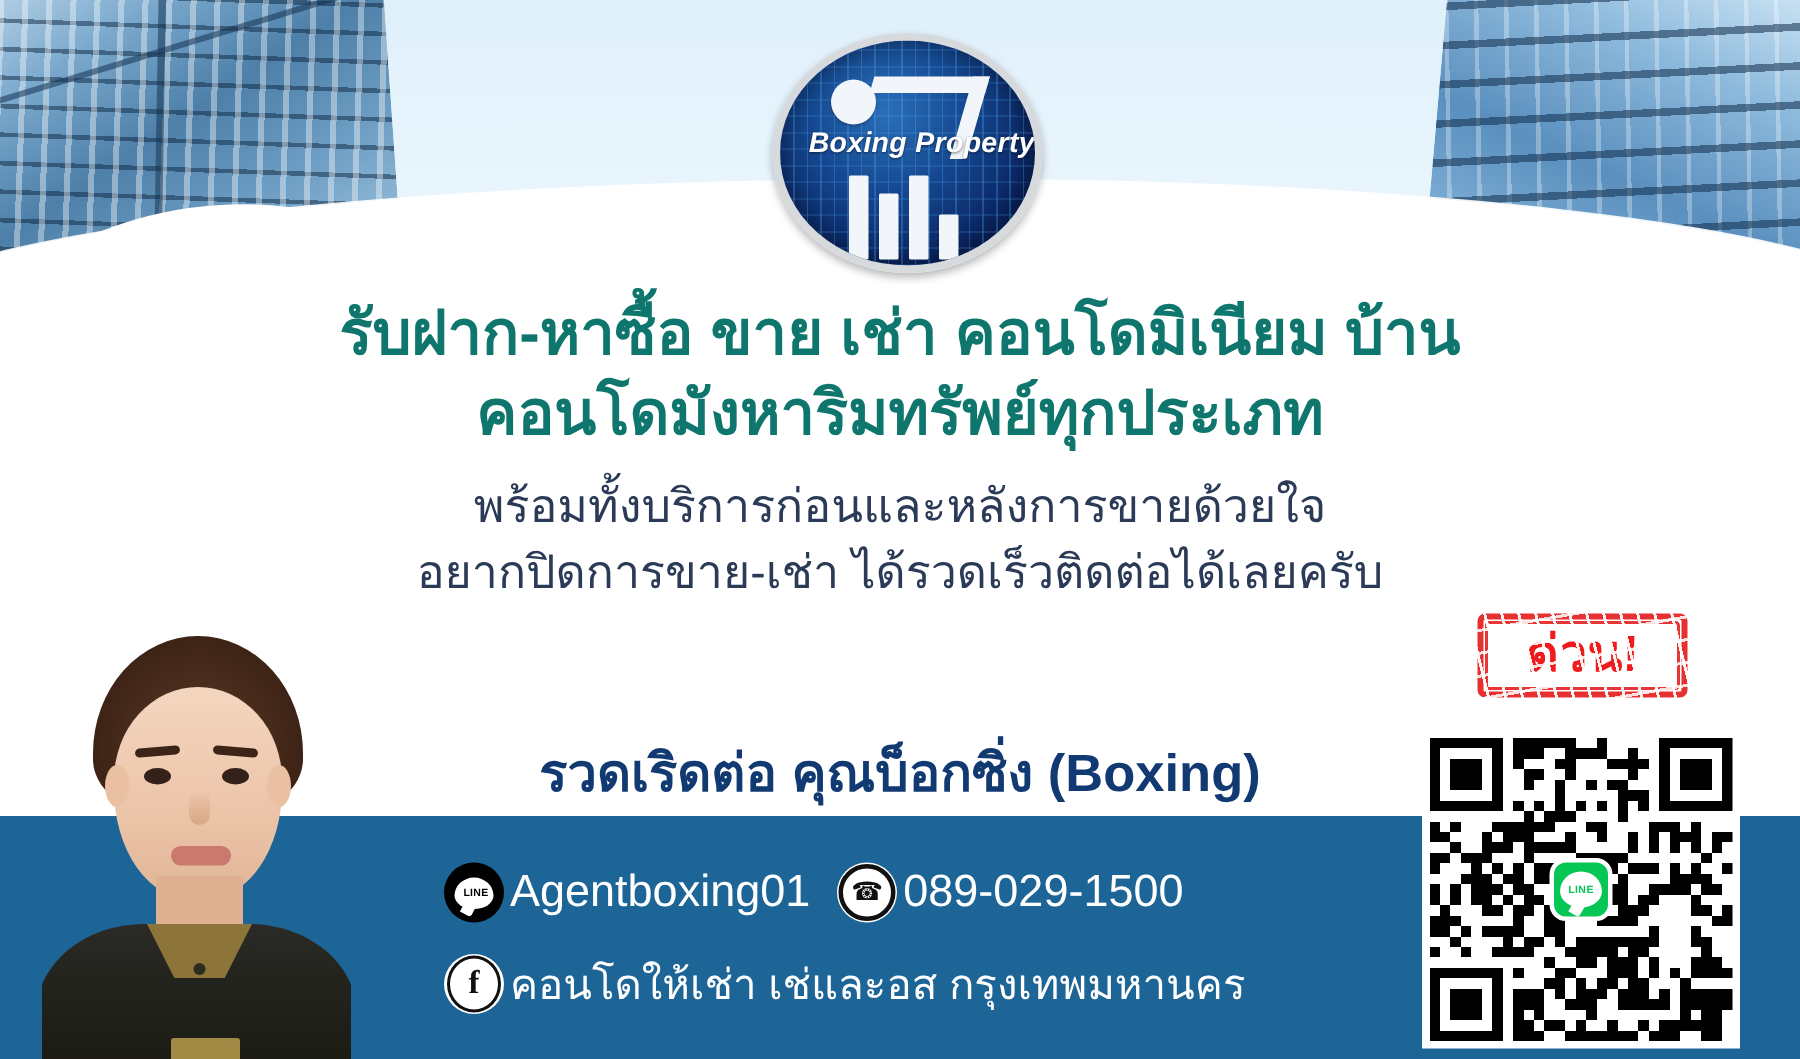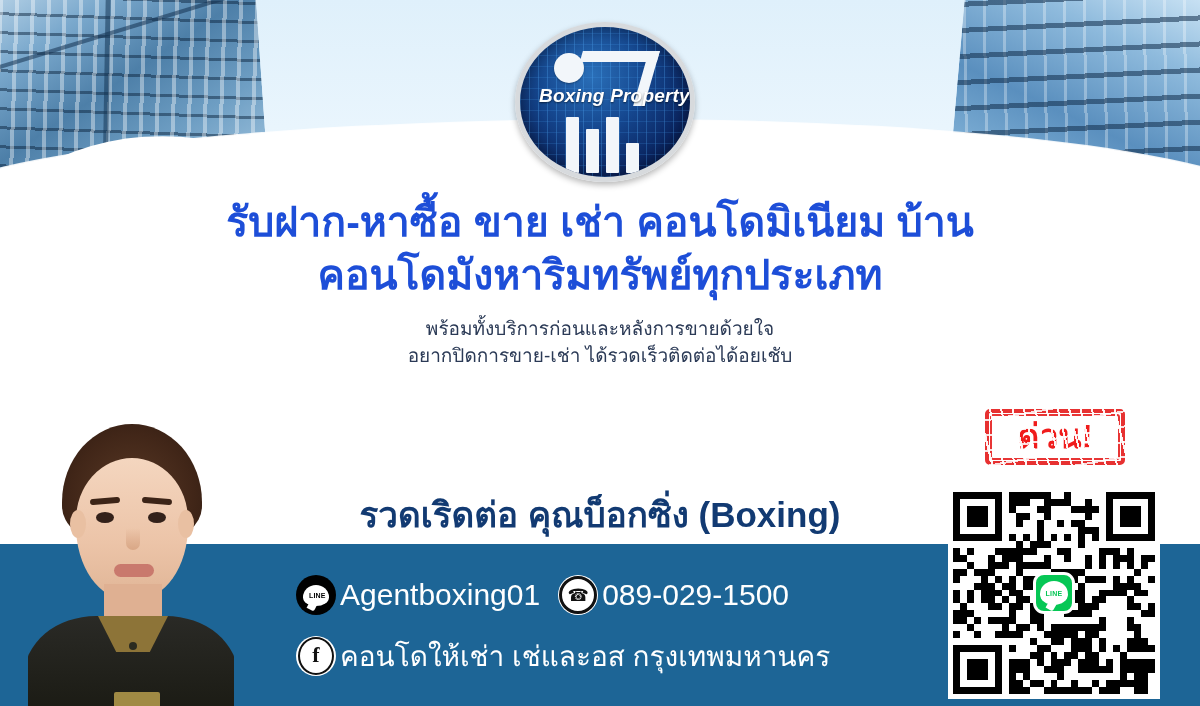--- a/index.html
+++ b/index.html
@@ -93,26 +93,26 @@
   .logo-text{
     position:absolute;left:0;top:58px;width:189px;text-align:center;
     font-style:italic;font-weight:bold;font-size:19px;color:#ffffff;
     letter-spacing:.2px;text-shadow:0 1px 2px rgba(0,0,0,.55);
     font-family:"Liberation Sans","DejaVu Sans",sans-serif;
   }
 
   
   .headline{
     position:absolute;left:0;top:196px;width:1200px;text-align:center;
-    color:#1d4ed8;font-weight:bold;font-size:41px;line-height:1.30;
+    color:#0f766e;font-weight:bold;font-size:41px;line-height:1.30;
     font-family:"Liberation Sans","DejaVu Sans",sans-serif;
   }
   .subtitle{
     position:absolute;left:0;top:316px;width:1200px;text-align:center;
-    color:#2b3a56;font-size:19px;line-height:1.42;
+    color:#2b3a56;font-size:31px;line-height:1.42;
   }
   .hashtags{
     position:absolute;left:0;top:404px;width:1200px;text-align:center;
     color:#2b3a56;font-size:25px;
   }
   .contact-name{
     position:absolute;left:0;top:487px;width:1200px;text-align:center;
     color:#123a72;font-weight:bold;font-size:35px;
   }
 
@@ -290,21 +290,21 @@
     </div>
   </div>
 
   <div class="headline">
     <div>รับฝาก-หาซื้อ ขาย เช่า คอนโดมิเนียม บ้าน</div>
     <div>คอนโดมังหาริมทรัพย์ทุกประเภท</div>
   </div>
 
   <div class="subtitle">
     <div>พร้อมทั้งบริการก่อนและหลังการขายด้วยใจ</div>
-    <div>อยากปิดการขาย-เช่า ได้รวดเร็วติดต่อได้อยเชับ</div>
+    <div>อยากปิดการขาย-เช่า ได้รวดเร็วติดต่อได้เลยครับ</div>
   </div>
 
 
   <div class="contact-name">รวดเริดต่อ คุณบ็อกซิ่ง (Boxing)</div>
 
   <div class="stamp">
     <div class="stamp-outer"></div>
     <div class="stamp-inner"></div>
     <div class="stamp-text">ด่วน!</div>
     <div class="stamp-mask"></div>

